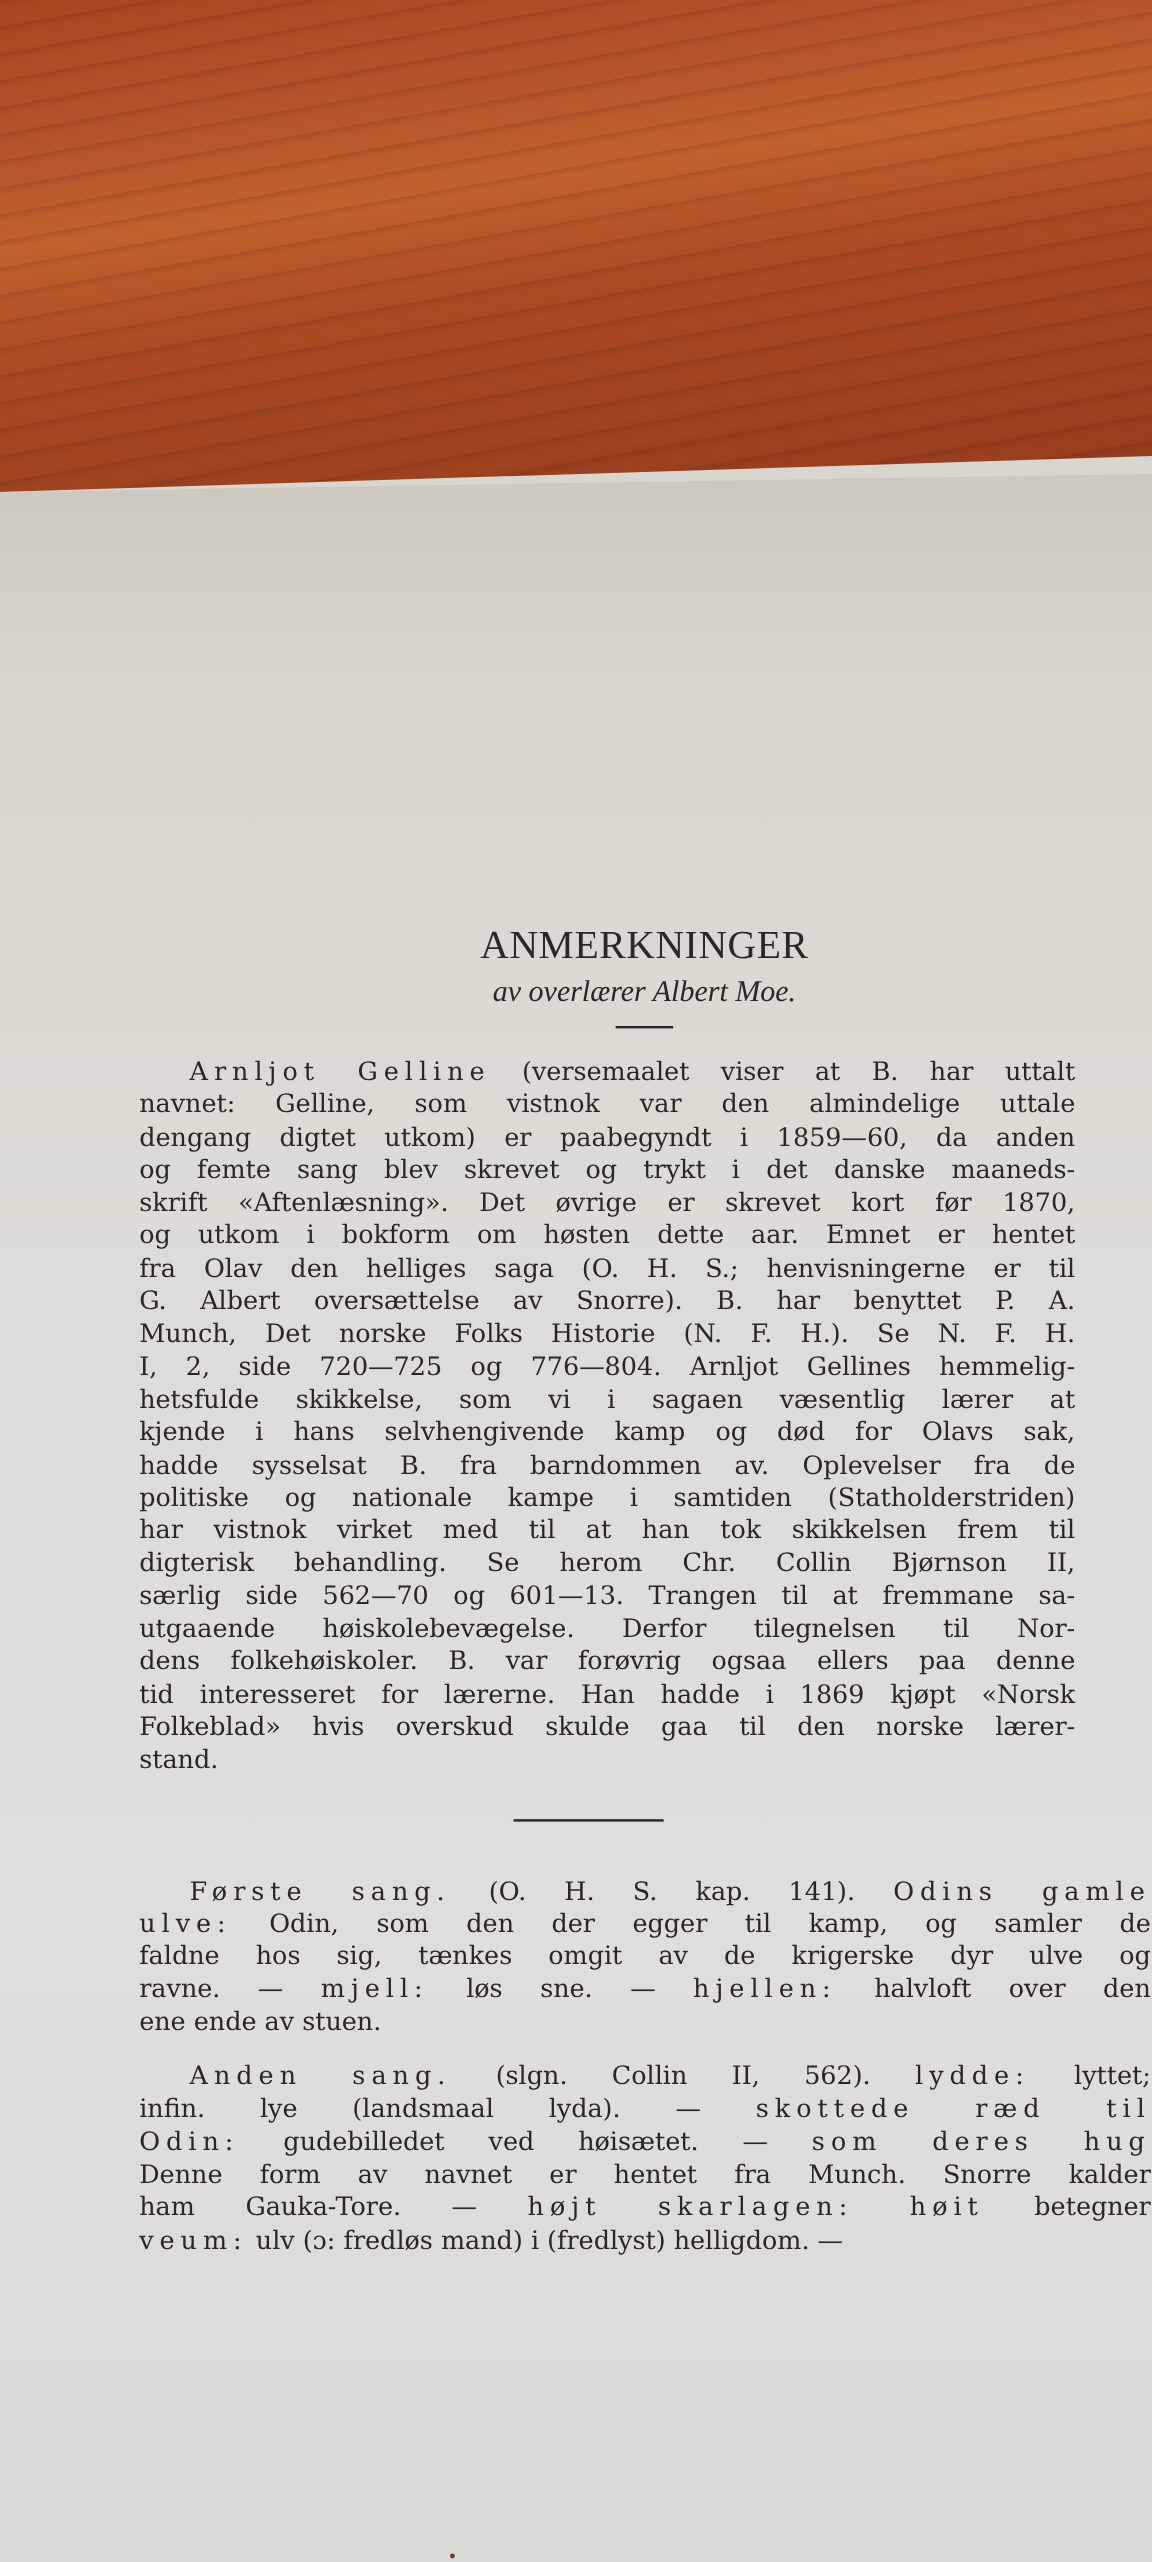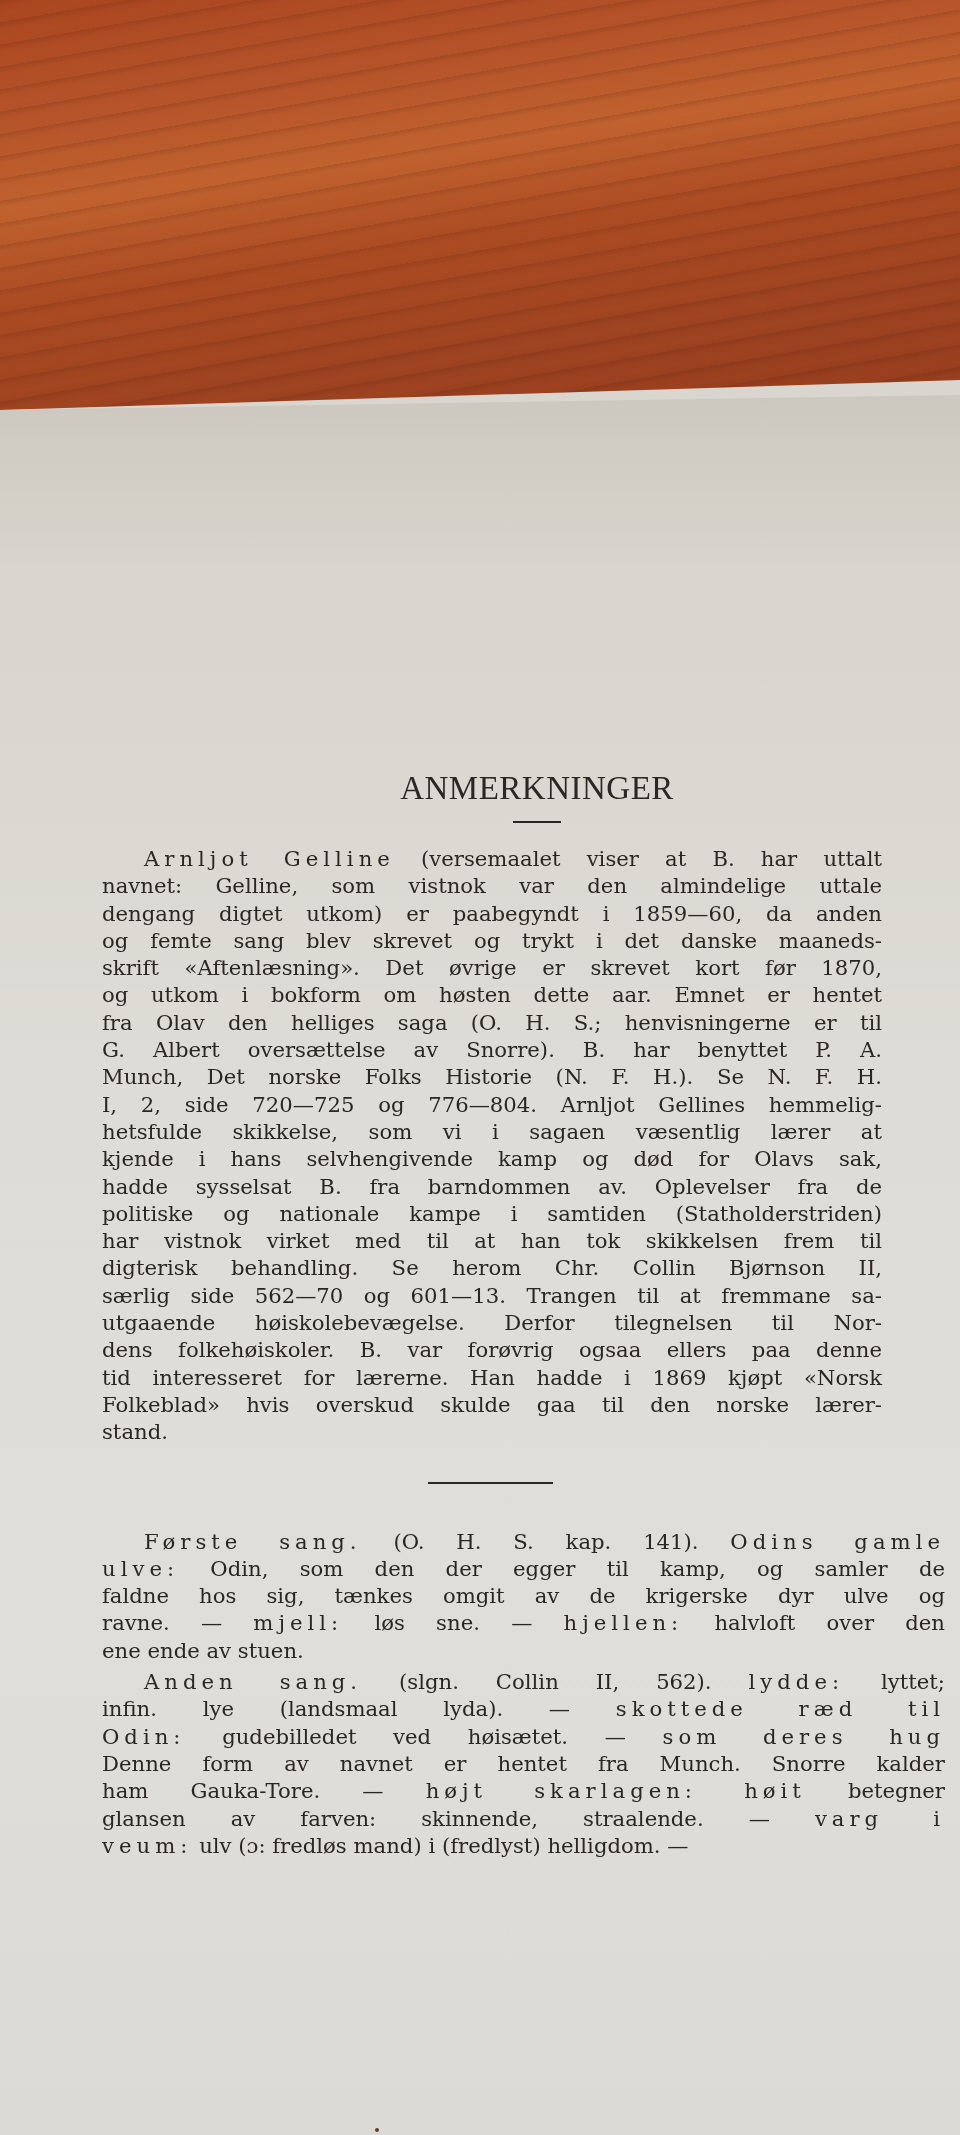--- a/index.html
+++ b/index.html
@@ -60,21 +60,21 @@
       height: 2px;
       background: #2a2623;
       margin: 14px auto 22px auto;
       position: relative;
       left: 10px;
     }
     .para {
       font-family: "DejaVu Serif", serif;
       font-size: 21.2px;
       line-height: 27.3px;
-      margin: 4px;
+      margin: 18px;
       white-space: nowrap;
     }
     .line {
       display: block;
       text-align: justify;
       text-align-last: justify;
       width: 780px;
     }
     .line.last {
       text-align-last: left;
@@ -110,20 +110,21 @@
 
 <div class="table-surface"></div>
 
 <div class="page"></div>
 
 <div class="speck" style="left:375px; top:2128px;"></div>
 
 <div class="content">
 
   <h1 class="title">ANMERKNINGER</h1>
+  <p class="subtitle">av overlærer Albert Moe.</p>
   <div class="dash-rule"></div>
 
   <div class="para">
     <span class="line indent"><span class="spaced">Arnljot Gelline</span><span> (versemaalet viser at B. har uttalt</span></span>
     <span class="line">navnet: Gelline, som vistnok var den almindelige uttale</span>
     <span class="line">dengang digtet utkom) er paabegyndt i 1859—60, da anden</span>
     <span class="line">og femte sang blev skrevet og trykt i det danske maaneds-</span>
     <span class="line">skrift «Aftenlæsning». Det øvrige er skrevet kort før 1870,</span>
     <span class="line">og utkom i bokform om høsten dette aar. Emnet er hentet</span>
     <span class="line">fra Olav den helliges saga (O. H. S.; henvisningerne er til</span>
@@ -153,17 +154,16 @@
     <span class="line"><span>ravne. — </span><span class="spaced">mjell:</span><span> løs sne. — </span><span class="spaced">hjellen:</span><span> halvloft over den</span></span>
     <span class="line last">ene ende av stuen.</span>
   </div>
 
   <div class="para para2">
     <span class="line indent"><span class="spaced">Anden sang.</span><span> (slgn. Collin II, 562). </span><span class="spaced">lydde:</span><span> lyttet;</span></span>
     <span class="line"><span>infin. lye (landsmaal lyda). — </span><span class="spaced">skottede ræd til</span></span>
     <span class="line"><span class="spaced">Odin:</span><span> gudebilledet ved høisætet. — </span><span class="spaced">som deres hug</span></span>
     <span class="line">Denne form av navnet er hentet fra Munch. Snorre kalder</span>
     <span class="line"><span>ham Gauka-Tore. — </span><span class="spaced">højt skarlagen:</span><span class="spaced"> høit</span><span> betegner</span></span>
-    <span class="line"><span>glansen av farven: skinnende, straalende. — </span><span class="spaced">varg i</span></span>
     <span class="line last"><span class="spaced">veum:</span><span> ulv (ɔ: fredløs mand) i (fredlyst) helligdom. —</span></span>
   </div>
 
 </div>
 
 </body></html>

